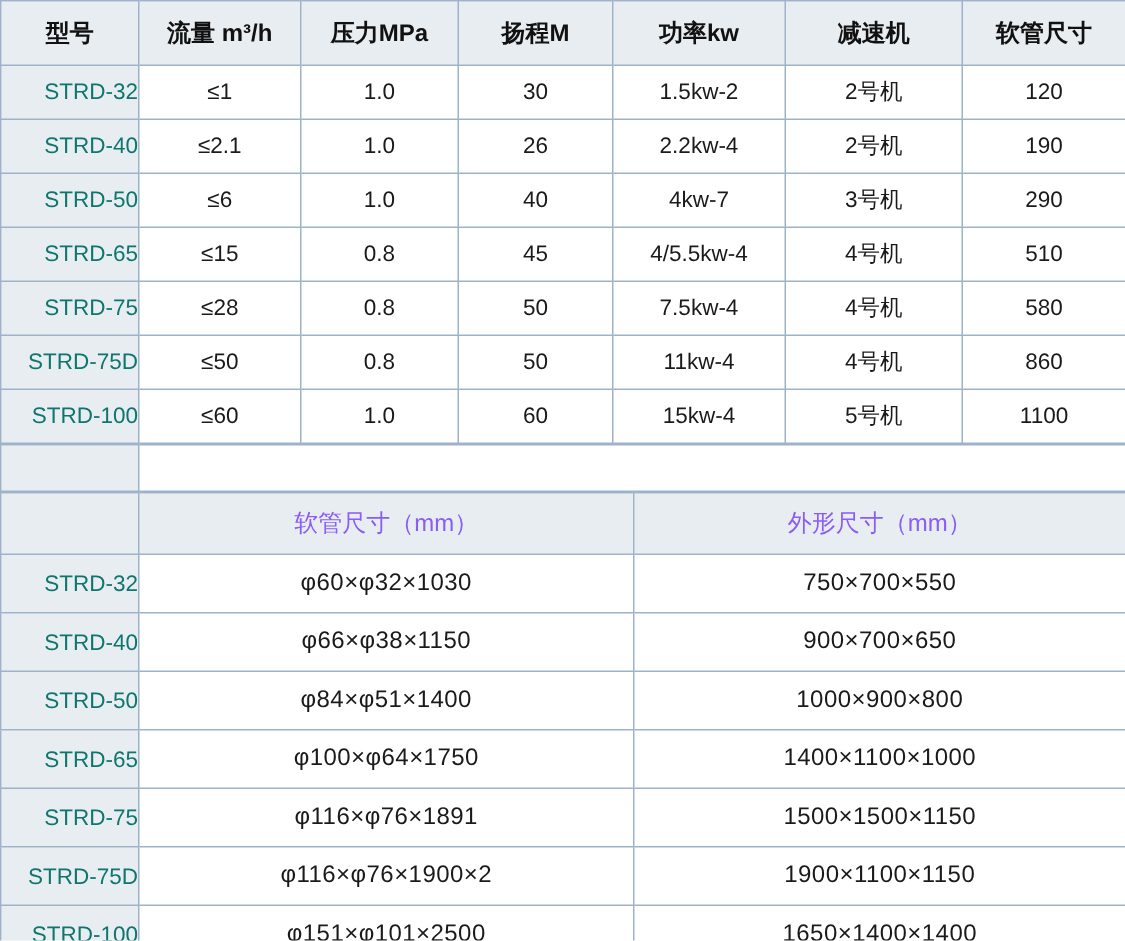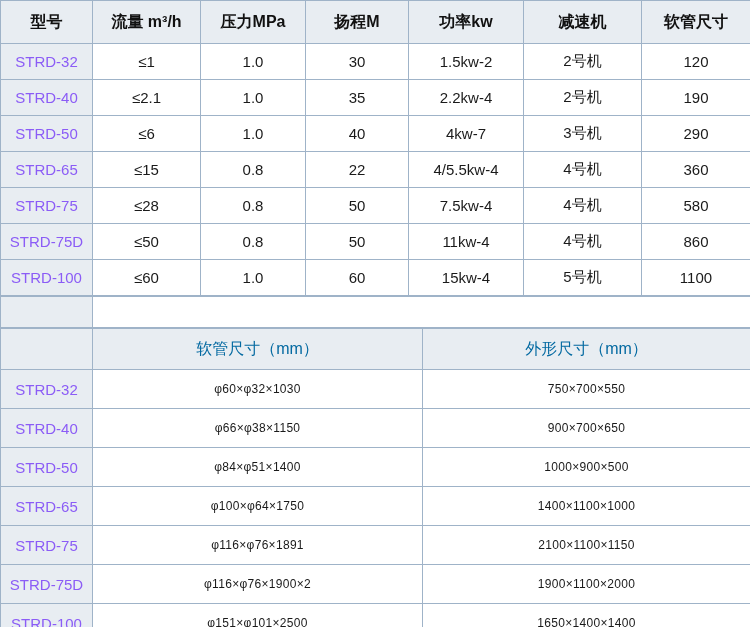--- a/index.html
+++ b/index.html
@@ -42,21 +42,22 @@
   #top-table thead th {
     background: #e8edf2;
     font-size: 16px;
     height: 42px;
     font-weight: bold;
     color: #111;
   }
   .model-cell {
     background: #e8edf2;
     font-size: 15px;
-    color: #8b5cf6;
+    color: #0f766e;
+    text-align: right;
   }
   
   .spacer-row td {
     height: 30px;
     border-left: 1px solid #9fb3c8;
     border-right: 1px solid #9fb3c8;
     border-top: 1px solid #9fb3c8;
     border-bottom: 1px solid #9fb3c8;
     background: #ffffff;
   }
@@ -65,27 +66,27 @@
   }
   
   #bottom-table td, #bottom-table th {
     height: 38px;
   }
   #bottom-table thead th {
     background: #e8edf2;
     font-size: 16px;
     height: 40px;
     font-weight: normal;
-    color: #0369a1;
+    color: #8b5cf6;
   }
   #bottom-table thead th.corner {
     background: #e8edf2;
   }
   .dim-cell {
-    font-size: 12px;
+    font-size: 16px;
     letter-spacing: 0.3px;
   }
 </style>
 </head>
 <body>
 
 <div class="sheet">
 
   <table id="top-table">
     <colgroup>
@@ -115,42 +116,42 @@
         <td>1.0</td>
         <td>30</td>
         <td>1.5kw-2</td>
         <td>2号机</td>
         <td>120</td>
       </tr>
       <tr>
         <td class="model-cell">STRD-40</td>
         <td>≤2.1</td>
         <td>1.0</td>
-        <td>35</td>
+        <td>26</td>
         <td>2.2kw-4</td>
         <td>2号机</td>
         <td>190</td>
       </tr>
       <tr>
         <td class="model-cell">STRD-50</td>
         <td>≤6</td>
         <td>1.0</td>
         <td>40</td>
         <td>4kw-7</td>
         <td>3号机</td>
         <td>290</td>
       </tr>
       <tr>
         <td class="model-cell">STRD-65</td>
         <td>≤15</td>
         <td>0.8</td>
-        <td>22</td>
+        <td>45</td>
         <td>4/5.5kw-4</td>
         <td>4号机</td>
-        <td>360</td>
+        <td>510</td>
       </tr>
       <tr>
         <td class="model-cell">STRD-75</td>
         <td>≤28</td>
         <td>0.8</td>
         <td>50</td>
         <td>7.5kw-4</td>
         <td>4号机</td>
         <td>580</td>
       </tr>
@@ -208,36 +209,36 @@
         <td class="dim-cell">750×700×550</td>
       </tr>
       <tr>
         <td class="model-cell">STRD-40</td>
         <td class="dim-cell">φ66×φ38×1150</td>
         <td class="dim-cell">900×700×650</td>
       </tr>
       <tr>
         <td class="model-cell">STRD-50</td>
         <td class="dim-cell">φ84×φ51×1400</td>
-        <td class="dim-cell">1000×900×500</td>
+        <td class="dim-cell">1000×900×800</td>
       </tr>
       <tr>
         <td class="model-cell">STRD-65</td>
         <td class="dim-cell">φ100×φ64×1750</td>
         <td class="dim-cell">1400×1100×1000</td>
       </tr>
       <tr>
         <td class="model-cell">STRD-75</td>
         <td class="dim-cell">φ116×φ76×1891</td>
-        <td class="dim-cell">2100×1100×1150</td>
+        <td class="dim-cell">1500×1500×1150</td>
       </tr>
       <tr>
         <td class="model-cell">STRD-75D</td>
         <td class="dim-cell">φ116×φ76×1900×2</td>
-        <td class="dim-cell">1900×1100×2000</td>
+        <td class="dim-cell">1900×1100×1150</td>
       </tr>
       <tr>
         <td class="model-cell">STRD-100</td>
         <td class="dim-cell">φ151×φ101×2500</td>
         <td class="dim-cell">1650×1400×1400</td>
       </tr>
     </tbody>
   </table>
 
 </div>

